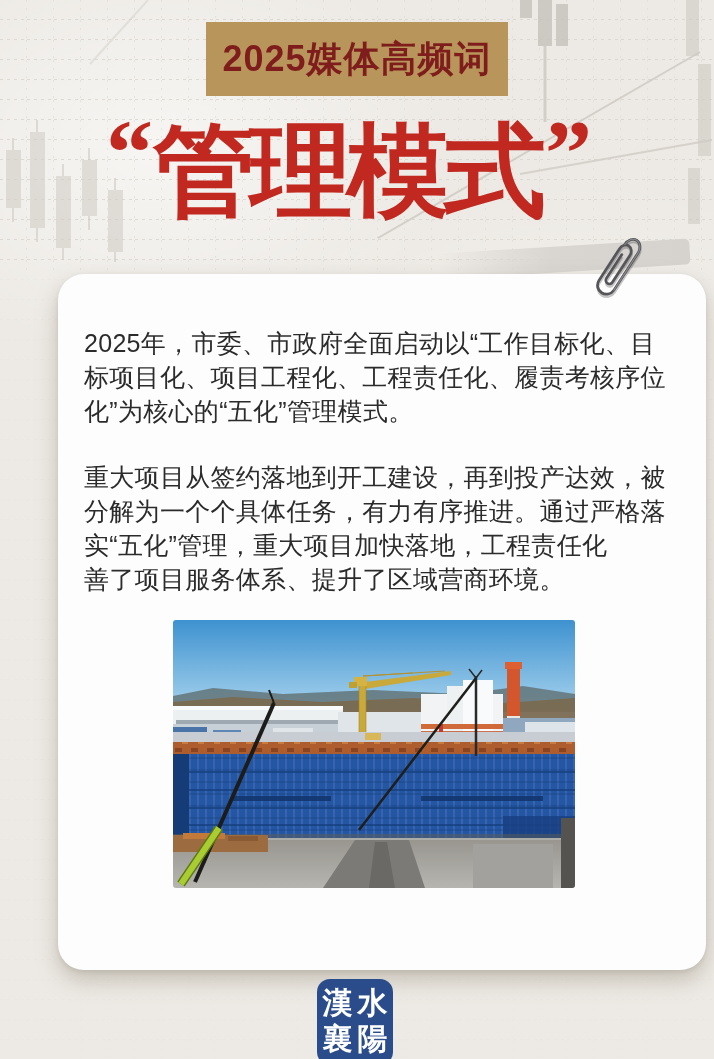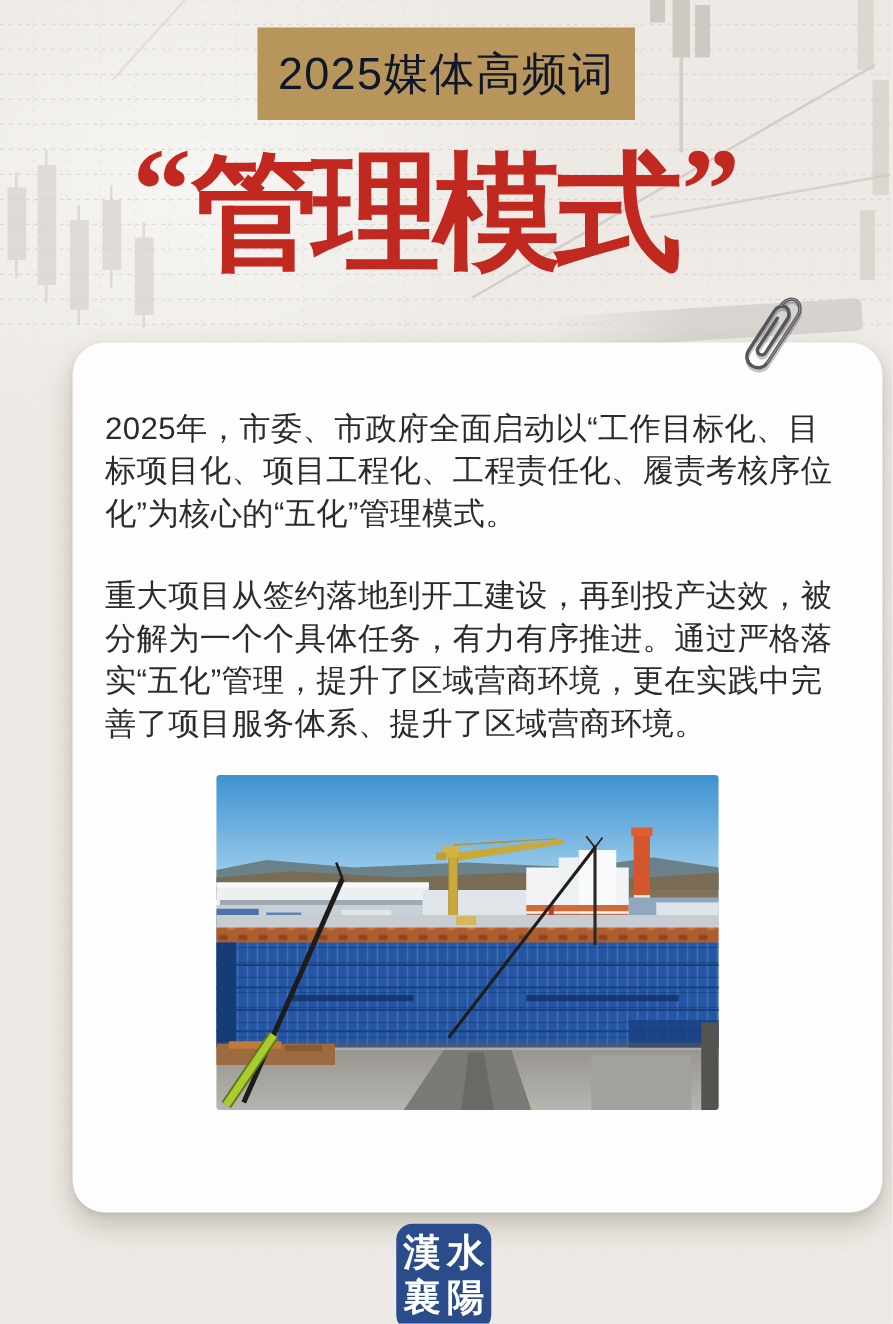--- a/index.html
+++ b/index.html
@@ -10,21 +10,21 @@
       radial-gradient(ellipse 500px 360px at 80% 40%, rgba(255,255,255,.35), rgba(255,255,255,0) 70%),
       #edeae5;
     font-family:"Liberation Sans","DejaVu Sans",sans-serif;
   }
   svg.bg{position:absolute;left:0;top:0;z-index:0;}
   
   .banner{
     position:absolute;left:206px;top:22px;width:302px;height:74px;z-index:2;
     background:#b8955a;display:flex;align-items:center;justify-content:center;
   }
-  .banner-label{color:#0f172a;font-size:36px;font-weight:normal;letter-spacing:1px;white-space:nowrap;}
+  .banner-label{color:#7f1d1d;font-size:36px;font-weight:bold;letter-spacing:1px;white-space:nowrap;}
   
   .headline{
     position:absolute;left:0;top:112px;width:100%;z-index:2;text-align:center;
     font-family:"Liberation Serif","DejaVu Serif",serif;font-weight:900;color:#c1281f;
     font-size:102px;line-height:1.18;letter-spacing:-5px;white-space:nowrap;
     transform:translateX(-10px);
   }
   .headline .quote{font-size:94px;position:relative;top:-22px;letter-spacing:0;}
   .headline .quote.close{left:4px;}
   
@@ -111,21 +111,21 @@
   <div class="headline"><span class="quote open">“</span><span>管理模式</span><span class="quote close">”</span></div>
 
   <div class="paper-shadow"></div>
 
   <div class="card">
     <p>2025年，市委、市政府全面启动以“工作目标化、目
 标项目化、项目工程化、工程责任化、履责考核序位
 化”为核心的“五化”管理模式。</p>
     <p>重大项目从签约落地到开工建设，再到投产达效，被
 分解为一个个具体任务，有力有序推进。通过严格落
-实“五化”管理，提升了区域营商环境，更在实践中完
+实“五化”管理，重大项目加快落地，工程责任化
 善了项目服务体系、提升了区域营商环境。</p>
 
     <svg class="photo" viewBox="0 0 402 268" aria-hidden="true">
       <defs>
         <linearGradient id="sky" x1="0" y1="0" x2="0" y2="1">
           <stop offset="0" stop-color="#3e92d0"></stop>
             <stop offset="1" stop-color="#a9d4ee"></stop>
         </linearGradient>
         <linearGradient id="conc" x1="0" y1="0" x2="0" y2="1">
           <stop offset="0" stop-color="#98968f"></stop>

